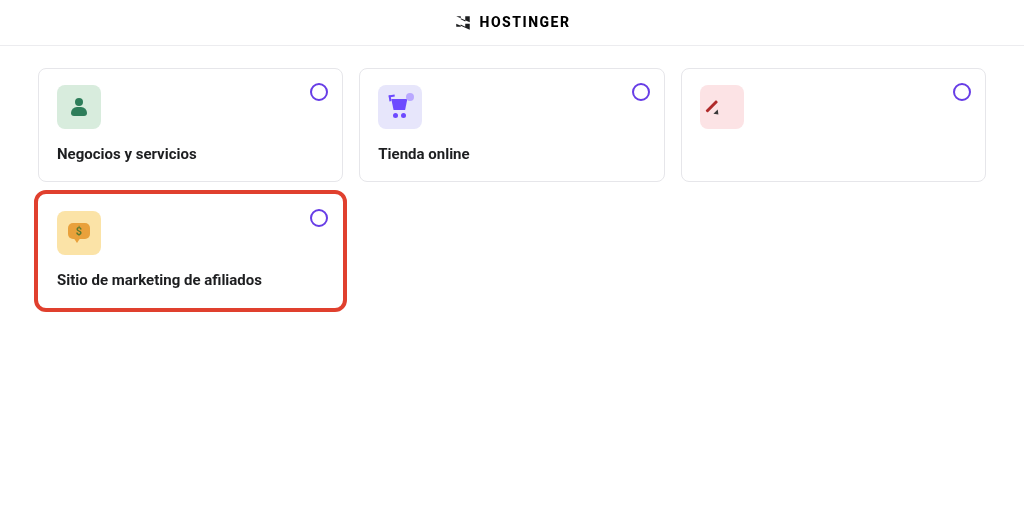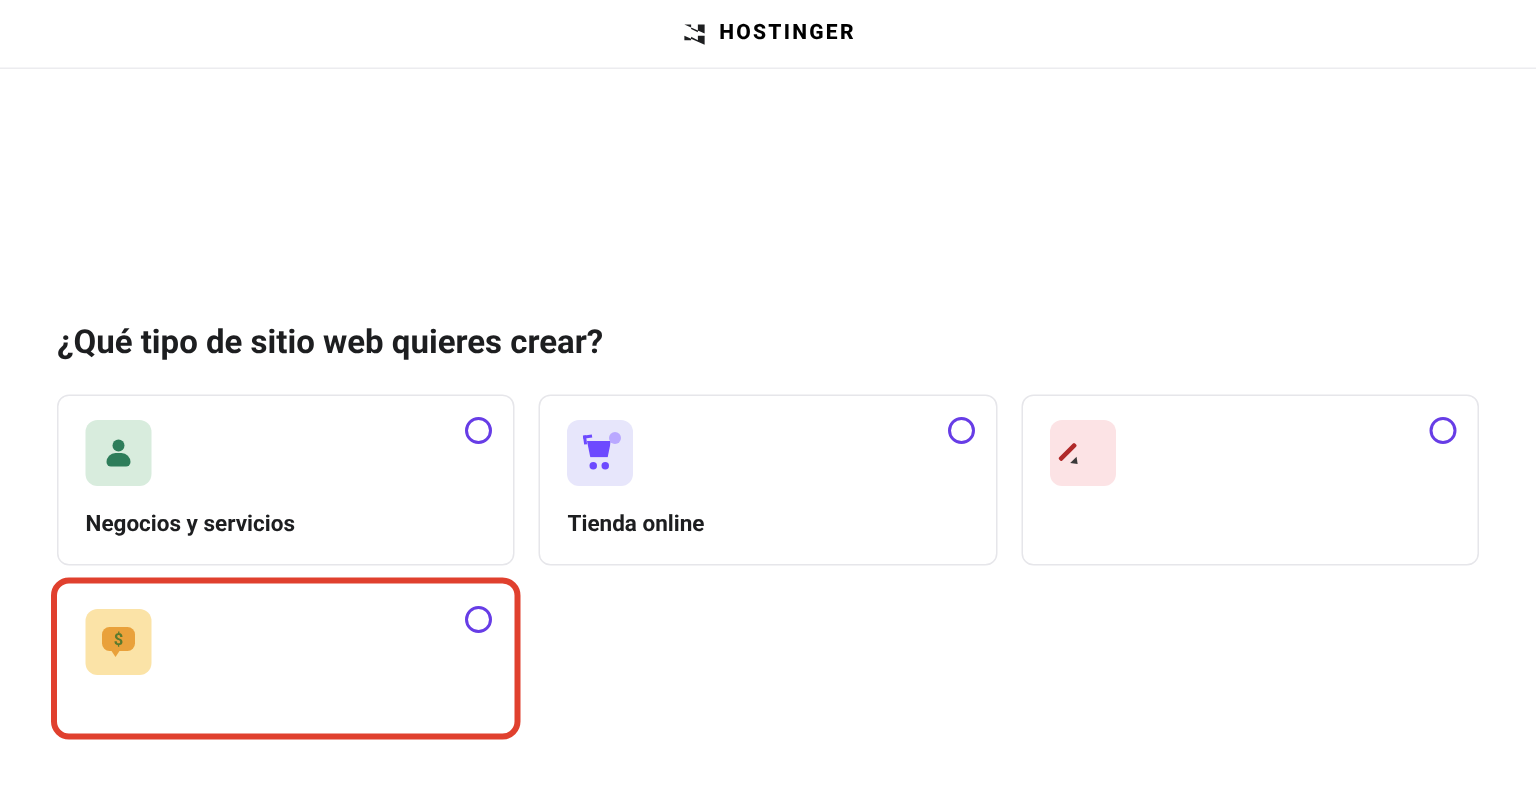--- a/index.html
+++ b/index.html
@@ -201,21 +201,20 @@
       <svg viewBox="0 0 24 24" width="18" height="18" fill="#1d1e20" aria-hidden="true">
         <path d="M3 3h6v4l6 3V3h6v8l-18-8v0zM3 13l18 8v0V13h-6v4l-6-3v3H3z"></path>
       </svg>
     </span>
     <span>HOSTINGER</span>
   </div>
 </div>
 
 <div class="main">
 
-  <h1 class="question">¿Qué tipo de sitio web quieres crear?</h1>
 
   <div class="grid">
 
     <div class="card">
       <span class="radio"></span>
       <div class="icon-box green">
         <div class="glyph-person"></div>
       </div>
       <div class="card-label">Negocios y servicios</div>
     </div>
@@ -241,17 +240,18 @@
     </div>
 
 
     <div class="card highlighted">
       <span class="radio"></span>
       <div class="icon-box amber">
         <div class="glyph-chat">
             <span class="dollar">$</span>
           </div>
       </div>
+      <div class="card-label">Sitio de marketing de afiliados</div>
     </div>
 
 
   </div>
 </div>
 
 </body></html>

